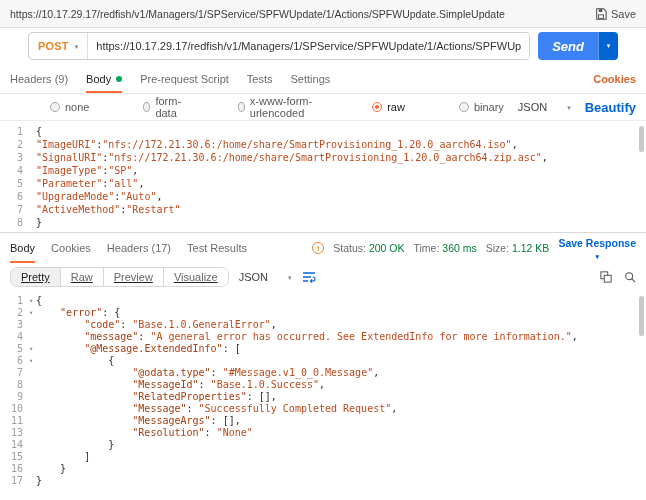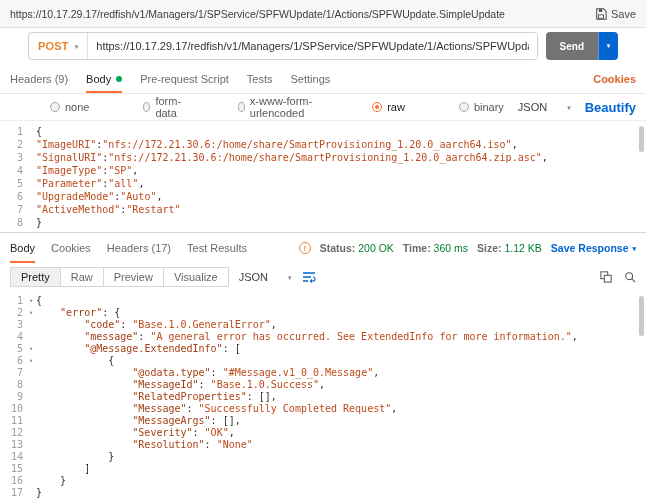--- a/index.html
+++ b/index.html
@@ -16,22 +16,22 @@
 
   
   .req-row { height:36px; display:flex; align-items:center; padding:0 28px; gap:8px; }
   .url-control { flex:1; display:flex; height:28px; border:1px solid #cfcfcf; border-radius:4px; overflow:hidden; background:#fff; }
   .method { display:flex; align-items:center; gap:6px; padding:0 9px; border-right:1px solid #e0e0e0; cursor:pointer; }
   .method-label { font-size:11px; font-weight:bold; color:#e8872e; letter-spacing:.2px; }
   .chev { font-size:7px; color:#868686; line-height:1; }
   .url-input { flex:1; border:none; outline:none; font-size:11px; color:#333; padding:0 8px;
     font-family:"Liberation Sans", sans-serif; background:#fff; }
   .send-group { display:flex; height:28px; border-radius:4px; overflow:hidden; }
-  .send-btn { background:#737373; color:#fff; border:none; font-size:10px; font-weight:bold;
-    padding:0 14px; cursor:pointer; font-family:inherit; }
+  .send-btn { background:#3b82f6; color:#fff; border:none; font-size:13px; font-weight:bold;
+    padding:0 14px; cursor:pointer; font-family:inherit;font-style:italic; }
   .send-caret { background:#0265d2; color:#fff; border:none; border-left:1px solid rgba(255,255,255,.35);
     width:20px; cursor:pointer; font-size:7px; }
 
   
   .tabs-row { height:30px; display:flex; align-items:stretch; padding:0 10px; gap:18px;
     border-bottom:1px solid #e6e6e6; font-size:11px; color:#6b6b6b; }
   .tab { position:relative; display:flex; align-items:center; cursor:pointer; white-space:nowrap; }
   .tab.active { color:#212121; }
   .tab.active::after { content:""; position:absolute; left:0; right:0; bottom:0; height:2px; background:#ff6c37; }
   .dot { width:6px; height:6px; border-radius:50%; background:#00a85a; display:inline-block; margin-left:5px; }
@@ -65,27 +65,27 @@
 
   
   .resp-tabs { height:30px; display:flex; align-items:stretch; padding:0 10px; gap:16px;
     font-size:11px; color:#6b6b6b; }
   .rtab { position:relative; display:flex; align-items:center; cursor:pointer; white-space:nowrap; }
   .rtab.active { color:#212121; }
   .rtab.active::after { content:""; position:absolute; left:0; right:0; bottom:0; height:2px; background:#ff6c37; }
   .resp-meta { margin-left:auto; display:flex; align-items:center; gap:9px; font-size:10.5px; }
   .warn-icon { width:12px; height:12px; border:1.4px solid #e8872e; border-radius:50%; color:#e8872e;
     display:flex; align-items:center; justify-content:center; font-size:8px; font-weight:bold; cursor:pointer; }
-  .ml { color:#6b6b6b;font-weight:bold; }
+  .ml { color:#6b6b6b; }
   .mv { color:#007f31; }
-  .save-resp { display:flex; align-items:center; gap:4px; color:#0265d2; font-weight:bold; font-size:10.5px; cursor:pointer; }
+  .save-resp { display:flex; align-items:center; gap:4px; color:#0265d2; font-weight:bold; font-size:10.5px; cursor:pointer;flex-direction:column; }
   .save-resp .chev { color:#0265d2; }
 
   .view-row { height:28px; display:flex; align-items:center; padding:0 10px; gap:10px; }
-  .seg { display:flex; border:1px solid #d6d6d6; border-radius:0; overflow:hidden; }
+  .seg { display:flex; border:1px solid #d6d6d6; border-radius:7px; overflow:hidden;text-decoration:underline; }
   .seg-item { font-size:11px; color:#666; padding:3px 10px; border-right:1px solid #d6d6d6; cursor:pointer; background:#fff; }
   .seg-item:last-child { border-right:none; }
   .seg-item.active { background:#f0f0f0; color:#212121; }
   .view-icons { margin-left:auto; display:flex; align-items:center; gap:12px; }
   .icon-btn { display:flex; align-items:center; cursor:pointer; background:none; border:none; padding:0; }
 </style>
 </head>
 <body>
 
 <div class="app">
@@ -320,25 +320,20 @@
           <span class="gutter-num">10</span>
           <span class="fold"></span>
           <span class="code-text"><span class="tok-p">                </span><span class="tok-k">"Message"</span><span class="tok-p">: </span><span class="tok-s">"Successfully Completed Request"</span><span class="tok-p">,</span></span>
         </div>
         <div class="code-line">
           <span class="gutter-num">11</span>
           <span class="fold"></span>
           <span class="code-text"><span class="tok-p">                </span><span class="tok-k">"MessageArgs"</span><span class="tok-p">: [],</span></span>
         </div>
         <div class="code-line">
-          <span class="gutter-num">12</span>
-          <span class="fold"></span>
-          <span class="code-text"><span class="tok-p">                </span><span class="tok-k">"Severity"</span><span class="tok-p">: </span><span class="tok-s">"OK"</span><span class="tok-p">,</span></span>
-        </div>
-        <div class="code-line">
           <span class="gutter-num">13</span>
           <span class="fold"></span>
           <span class="code-text"><span class="tok-p">                </span><span class="tok-k">"Resolution"</span><span class="tok-p">: </span><span class="tok-s">"None"</span></span>
         </div>
         <div class="code-line">
           <span class="gutter-num">14</span>
           <span class="fold"></span>
           <span class="code-text"><span class="tok-p">            }</span></span>
         </div>
         <div class="code-line">

